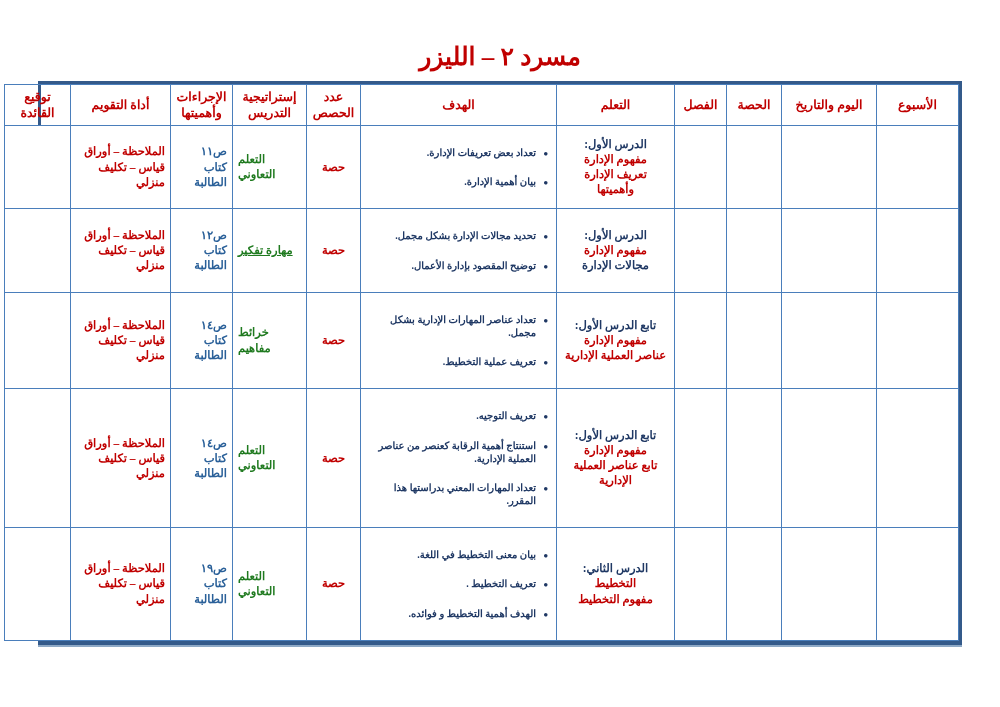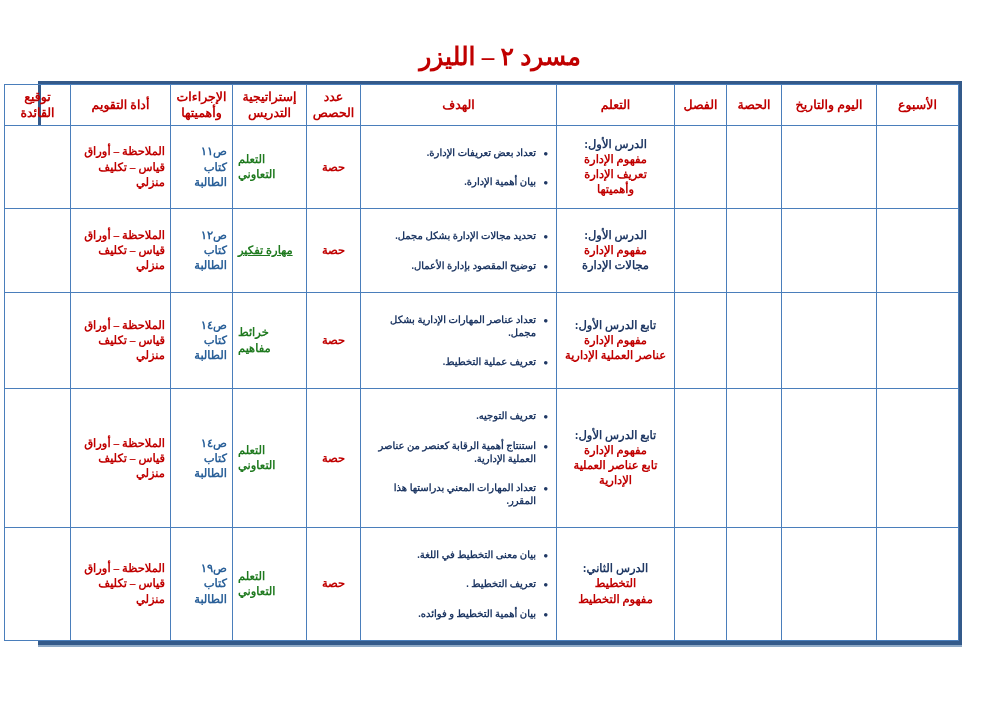--- a/index.html
+++ b/index.html
@@ -313,21 +313,21 @@
             <td class="blank"></td>
             <td class="component">
               <span class="lesson">الدرس الثاني:</span>
               <span class="topic ul">التخطيط</span>
               <span class="topic ul">مفهوم التخطيط</span>
             </td>
             <td class="goal">
               <ul>
                 <li>بيان معنى التخطيط في اللغة.</li>
                 <li>تعريف التخطيط .</li>
-                <li>بيان أهمية التخطيط و فوائده.</li>
+                <li>الهدف أهمية التخطيط و فوائده.</li>
               </ul>
             </td>
             <td class="sessions">حصة</td>
             <td class="strategy">
               <span style="display: block;">التعلم</span>
               <span style="display: block;">التعاوني</span>
             </td>
             <td class="proc">
               <span>ص١٩</span>
               <span>كتاب</span>

